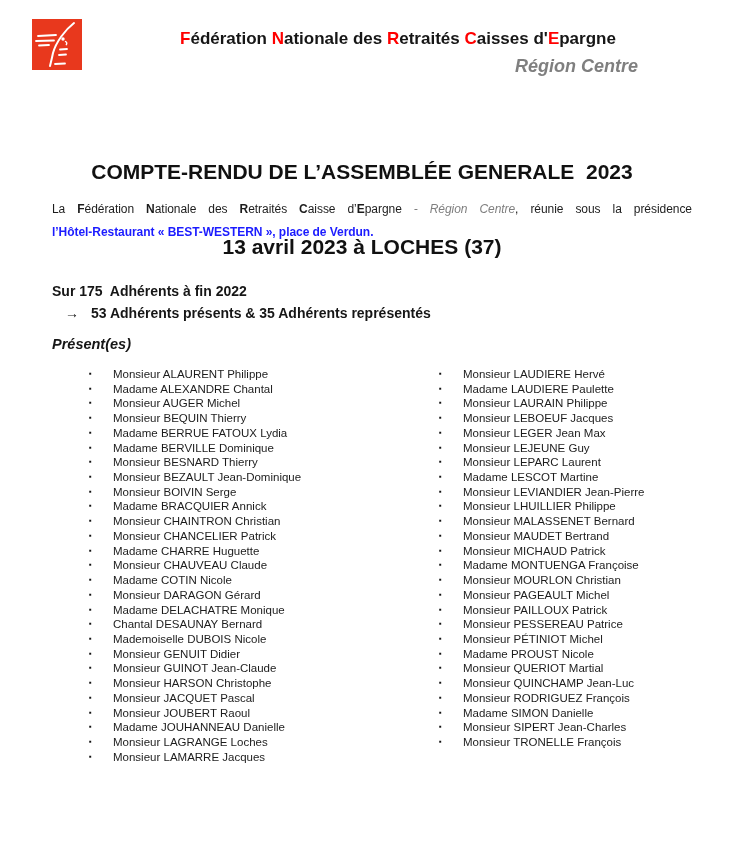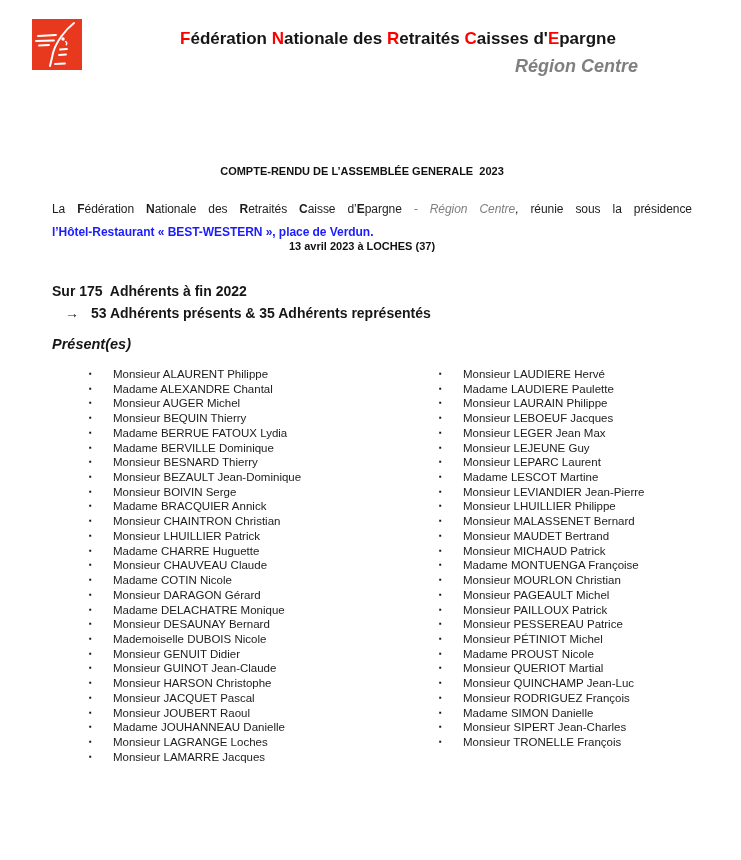--- a/index.html
+++ b/index.html
@@ -26,21 +26,21 @@
   .seg-gray-italic{color:var(--region-gray,#7f7f7f);font-style:italic;}
   .seg-plain{}
   .region-line{
     margin-top:7px;font-weight:bold;font-style:italic;font-size:18px;
     color:var(--region-gray,#7f7f7f);text-align:right;
   }
 
   
   .doc-title{
     position:absolute;left:52px;top:109px;width:620px;text-align:center;
-    font-weight:bold;font-size:11px;line-height:25px;color:#111;
+    font-weight:bold;font-size:21px;line-height:25px;color:#111;
     white-space:pre-wrap;
   }
 
   
   .intro{
     position:absolute;left:52px;top:198px;width:640px;
     font-size:12px;line-height:23px;letter-spacing:-0.05px;color:#1c1c1c;
   }
   .jline{text-align:justify;text-align-last:justify;}
   .blue-line{color:var(--link-blue,#1b1bff);font-weight:bold;}
@@ -154,21 +154,21 @@
       <li>
       <span class="blt">▪</span>
       <span class="nm">Madame BRACQUIER Annick</span>
     </li>
       <li>
       <span class="blt">▪</span>
       <span class="nm">Monsieur CHAINTRON Christian</span>
     </li>
       <li>
       <span class="blt">▪</span>
-      <span class="nm">Monsieur LHUILLIER Patrick</span>
+      <span class="nm">Monsieur CHANCELIER Patrick</span>
     </li>
       <li>
       <span class="blt">▪</span>
       <span class="nm">Madame CHARRE Huguette</span>
     </li>
       <li>
       <span class="blt">▪</span>
       <span class="nm">Monsieur CHAUVEAU Claude</span>
     </li>
       <li>
@@ -178,21 +178,21 @@
       <li>
       <span class="blt">▪</span>
       <span class="nm">Monsieur DARAGON Gérard</span>
     </li>
       <li>
       <span class="blt">▪</span>
       <span class="nm">Madame DELACHATRE Monique</span>
     </li>
       <li>
       <span class="blt">▪</span>
-      <span class="nm">Monsieur DESAUNAY Bernard</span>
+      <span class="nm">Chantal DESAUNAY Bernard</span>
     </li>
       <li>
       <span class="blt">▪</span>
       <span class="nm">Mademoiselle DUBOIS Nicole</span>
     </li>
       <li>
       <span class="blt">▪</span>
       <span class="nm">Monsieur GENUIT Didier</span>
     </li>
       <li>

